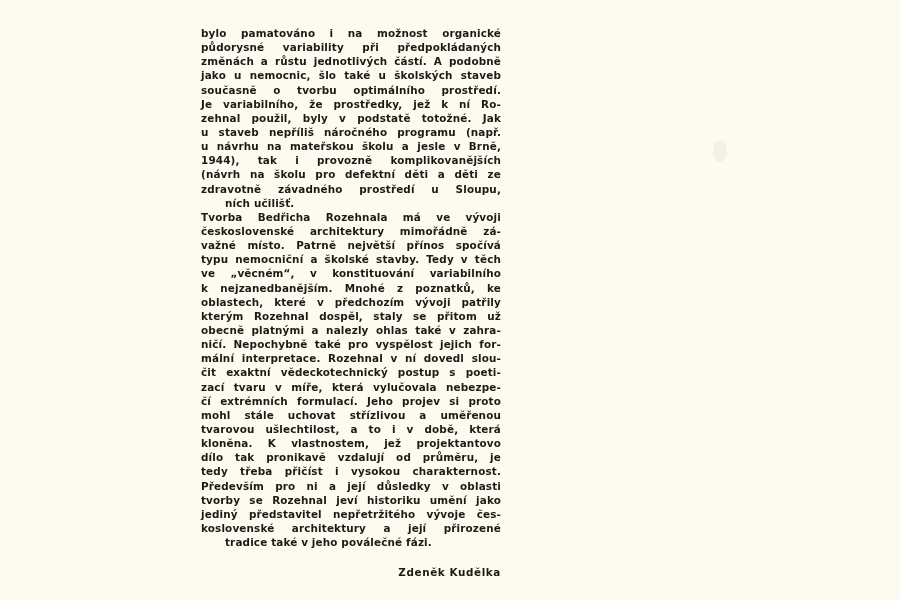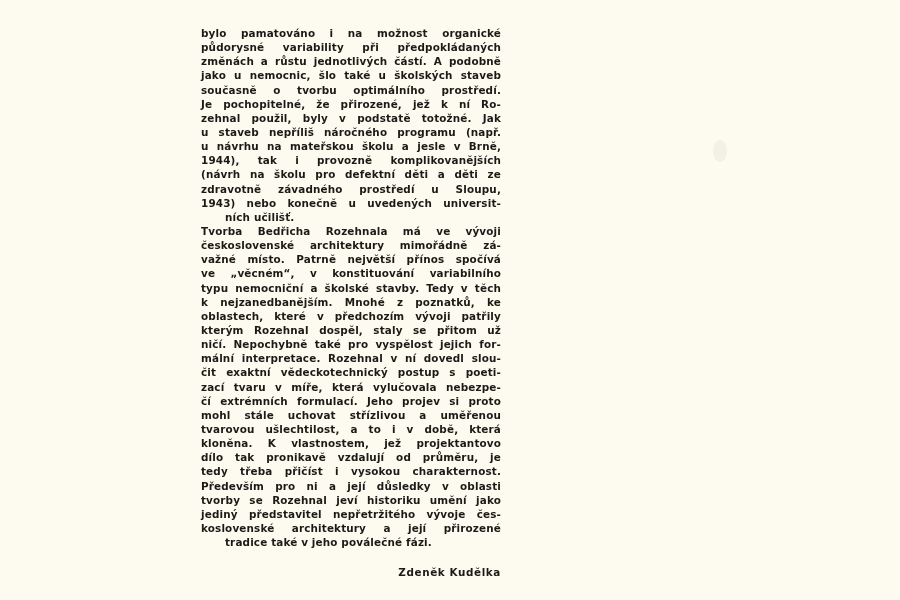--- a/index.html
+++ b/index.html
@@ -70,37 +70,37 @@
 
 <div class="page">
   <div class="smudge"></div>
 
   <div class="column">
     <span class="line"><span style="white-space: nowrap; word-spacing: 0px;">bylo pamatováno i na možnost organické</span></span>
     <span class="line"><span style="white-space: nowrap; word-spacing: 0px;">půdorysné variability při předpokládaných</span></span>
     <span class="line"><span style="white-space: nowrap; word-spacing: 0px;">změnách a růstu jednotlivých částí. A podobně</span></span>
     <span class="line"><span style="white-space: nowrap; word-spacing: 0px;">jako u nemocnic, šlo také u školských staveb</span></span>
     <span class="line"><span style="white-space: nowrap; word-spacing: 0px;">současně o tvorbu optimálního prostředí.</span></span>
-    <span class="line"><span style="white-space: nowrap; word-spacing: 0px;">Je pochopitelné, že přirozené, jež k ní Ro-</span></span>
+    <span class="line"><span style="white-space: nowrap; word-spacing: 0px;">Je variabilního, že prostředky, jež k ní Ro-</span></span>
     <span class="line"><span style="white-space: nowrap; word-spacing: 0px; margin-top: 41px;">zehnal použil, byly v podstatě totožné. Jak</span></span>
     <span class="line"><span style="white-space: nowrap; word-spacing: 0px;">u staveb nepříliš náročného programu (např.</span></span>
     <span class="line"><span style="white-space: nowrap; word-spacing: 0px;">u návrhu na mateřskou školu a jesle v Brně,</span></span>
     <span class="line"><span style="white-space: nowrap; word-spacing: 0px;">1944), tak i provozně komplikovanějších</span></span>
     <span class="line"><span style="white-space: nowrap; word-spacing: 0px;">(návrh na školu pro defektní děti a děti ze</span></span>
     <span class="line"><span style="white-space: nowrap; word-spacing: 0px;">zdravotně závadného prostředí u Sloupu,</span></span>
-    <span class="line"><span style="white-space: nowrap; word-spacing: 0px;">1943) nebo konečně u uvedených universit-</span></span>
     <span class="line last"><span style="white-space: nowrap;">ních učilišť.</span></span>
     <span class="line"><span style="white-space: nowrap; word-spacing: 0px;">Tvorba Bedřicha Rozehnala má ve vývoji</span></span>
     <span class="line"><span style="white-space: nowrap; word-spacing: 0px;">československé architektury mimořádně zá-</span></span>
     <span class="line"><span style="white-space: nowrap; word-spacing: 0px;">važné místo. Patrně největší přínos spočívá</span></span>
+    <span class="line"><span style="white-space: nowrap; word-spacing: 0px;">typu nemocniční a školské stavby. Tedy v těch</span></span>
     <span class="line"><span style="white-space: nowrap; word-spacing: 0px;">ve „věcném“, v konstituování variabilního</span></span>
-    <span class="line"><span style="white-space: nowrap; word-spacing: 0px;">typu nemocniční a školské stavby. Tedy v těch</span></span>
     <span class="line"><span style="white-space: nowrap; word-spacing: 0px;">k nejzanedbanějším. Mnohé z poznatků, ke</span></span>
     <span class="line"><span style="white-space: nowrap; word-spacing: 0px;">oblastech, které v předchozím vývoji patřily</span></span>
     <span class="line"><span style="white-space: nowrap; word-spacing: 0px;">kterým Rozehnal dospěl, staly se přitom už</span></span>
+    <span class="line"><span style="white-space: nowrap; word-spacing: 0px;">obecně platnými a nalezly ohlas také v zahra-</span></span>
     <span class="line"><span style="white-space: nowrap; word-spacing: 0px;">ničí. Nepochybně také pro vyspělost jejich for-</span></span>
     <span class="line"><span style="white-space: nowrap; word-spacing: 0px;">mální interpretace. Rozehnal v ní dovedl slou-</span></span>
     <span class="line"><span style="white-space: nowrap; word-spacing: 0px;">čit exaktní vědeckotechnický postup s poeti-</span></span>
     <span class="line"><span style="white-space: nowrap; word-spacing: 0px;">zací tvaru v míře, která vylučovala nebezpe-</span></span>
     <span class="line"><span style="white-space: nowrap; word-spacing: 0px;">čí extrémních formulací. Jeho projev si proto</span></span>
     <span class="line"><span style="white-space: nowrap; word-spacing: 0px;">mohl stále uchovat střízlivou a uměřenou</span></span>
     <span class="line"><span style="white-space: nowrap; word-spacing: 0px;">tvarovou ušlechtilost, a to i v době, která</span></span>
     <span class="line"><span style="white-space: nowrap; word-spacing: 0px;">kloněna. K vlastnostem, jež projektantovo</span></span>
     <span class="line"><span style="white-space: nowrap; word-spacing: 0px;">dílo tak pronikavě vzdalují od průměru, je</span></span>
     <span class="line"><span style="white-space: nowrap; word-spacing: 0px;">tedy třeba přičíst i vysokou charakternost.</span></span>

